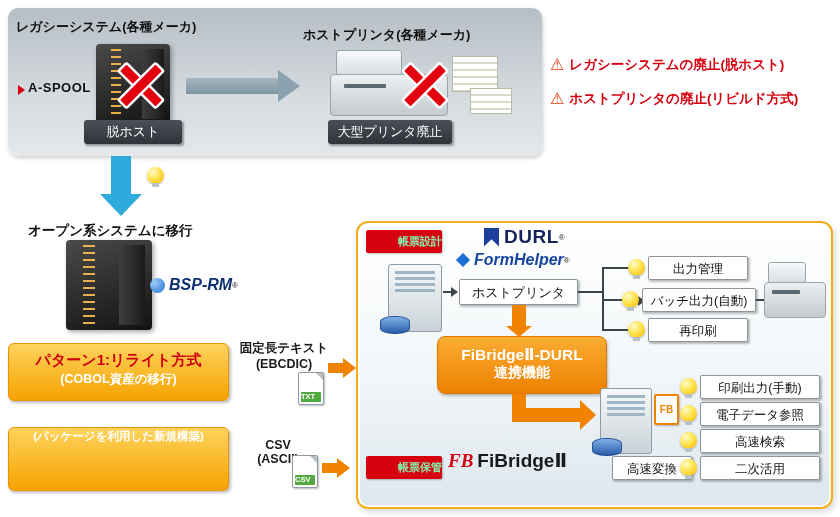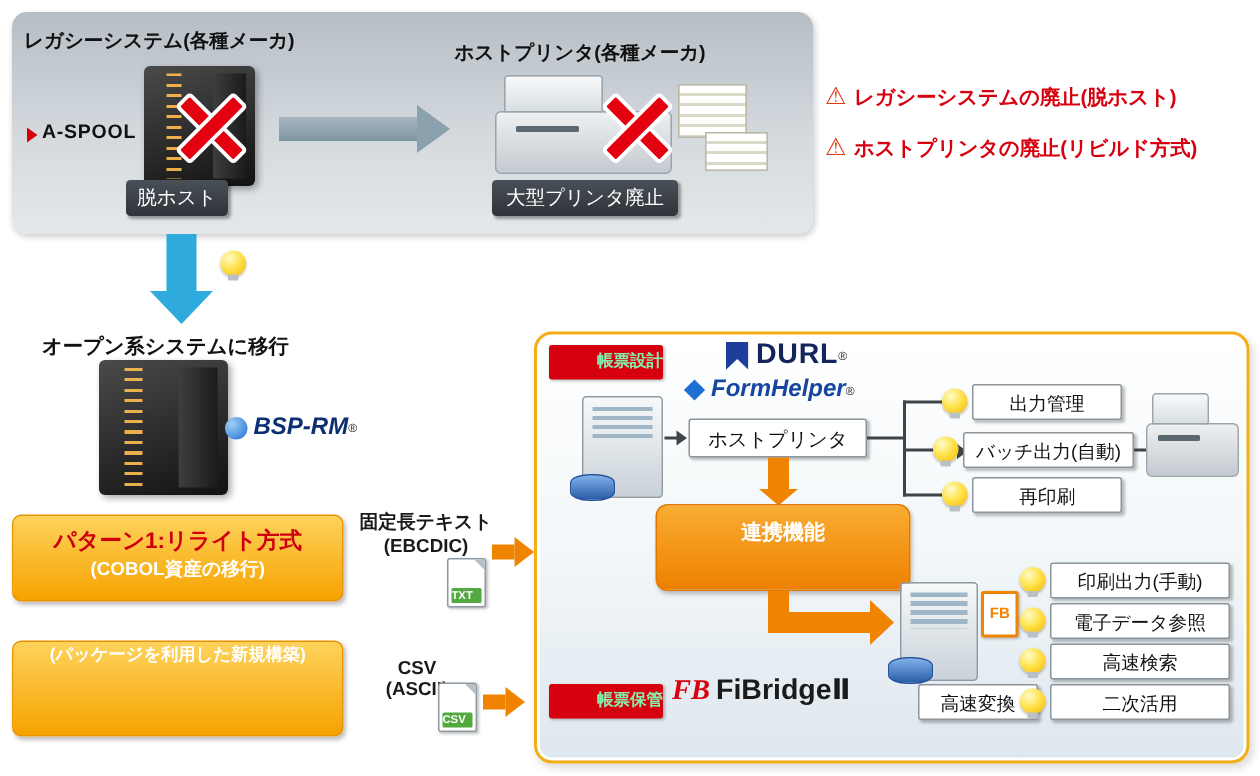--- a/index.html
+++ b/index.html
@@ -110,21 +110,21 @@
     <span class="aspool-tri"></span>
     <span>A-SPOOL</span>
   </div>
 
   <div class="abs cabinet" style="left:96px;top:44px;width:74px;height:80px">
     <div class="cab-lights"></div>
     <div class="cab-door"></div>
   </div>
   <div class="abs xmark" style="left:118px;top:62px;width:46px;height:46px"></div>
 
-  <div class="abs badge-dark" style="left:84px;top:120px;width:68px;height:24px;line-height:24px">脱ホスト</div>
+  <div class="abs badge-dark" style="left:84px;top:120px;width:98px;height:24px;line-height:24px">脱ホスト</div>
 
   <div class="abs gray-body" style="left:186px;top:78px;width:92px;height:16px"></div>
   <div class="abs gray-head" style="left:278px;top:70px"></div>
 
   <div class="abs sec-title" style="left:303px;top:26px">ホストプリンタ(各種メーカ)</div>
 
   <div class="abs" style="left:330px;top:50px;width:118px;height:72px">
     <div class="printer-top" style="left:6px;top:0;width:66px;height:26px"></div>
     <div class="printer-body" style="left:0;top:24px;width:118px;height:42px"></div>
     <div class="printer-slot" style="left:14px;top:34px;width:42px;height:4px"></div>
@@ -235,20 +235,21 @@
   <div class="abs" style="left:764px;top:262px;width:62px;height:60px">
     <div class="printer-top" style="left:4px;top:0;width:38px;height:22px"></div>
     <div class="printer-body" style="left:0;top:20px;width:62px;height:36px"></div>
     <div class="printer-slot" style="left:8px;top:28px;width:28px;height:4px"></div>
   </div>
 
   <div class="abs o-bar" style="left:512px;top:305px;width:14px;height:21px"></div>
   <div class="abs o-head-d" style="left:506px;top:326px"></div>
 
   <div class="abs orange-box" style="left:437px;top:336px;width:170px;height:58px;padding-top:9px">
+    <div style="font-size:15.5px">FiBridgeⅡ-DURL</div>
     <div style="font-size:14px">連携機能</div>
   </div>
 
   <div class="abs o-bar" style="left:512px;top:394px;width:14px;height:26px"></div>
   <div class="abs o-bar" style="left:512px;top:408px;width:68px;height:14px"></div>
   <div class="abs o-head-r-big" style="left:580px;top:400px"></div>
 
   <div class="abs tower" style="left:600px;top:388px;width:52px;height:66px">
     <div class="tower-vents"></div>
   </div>

